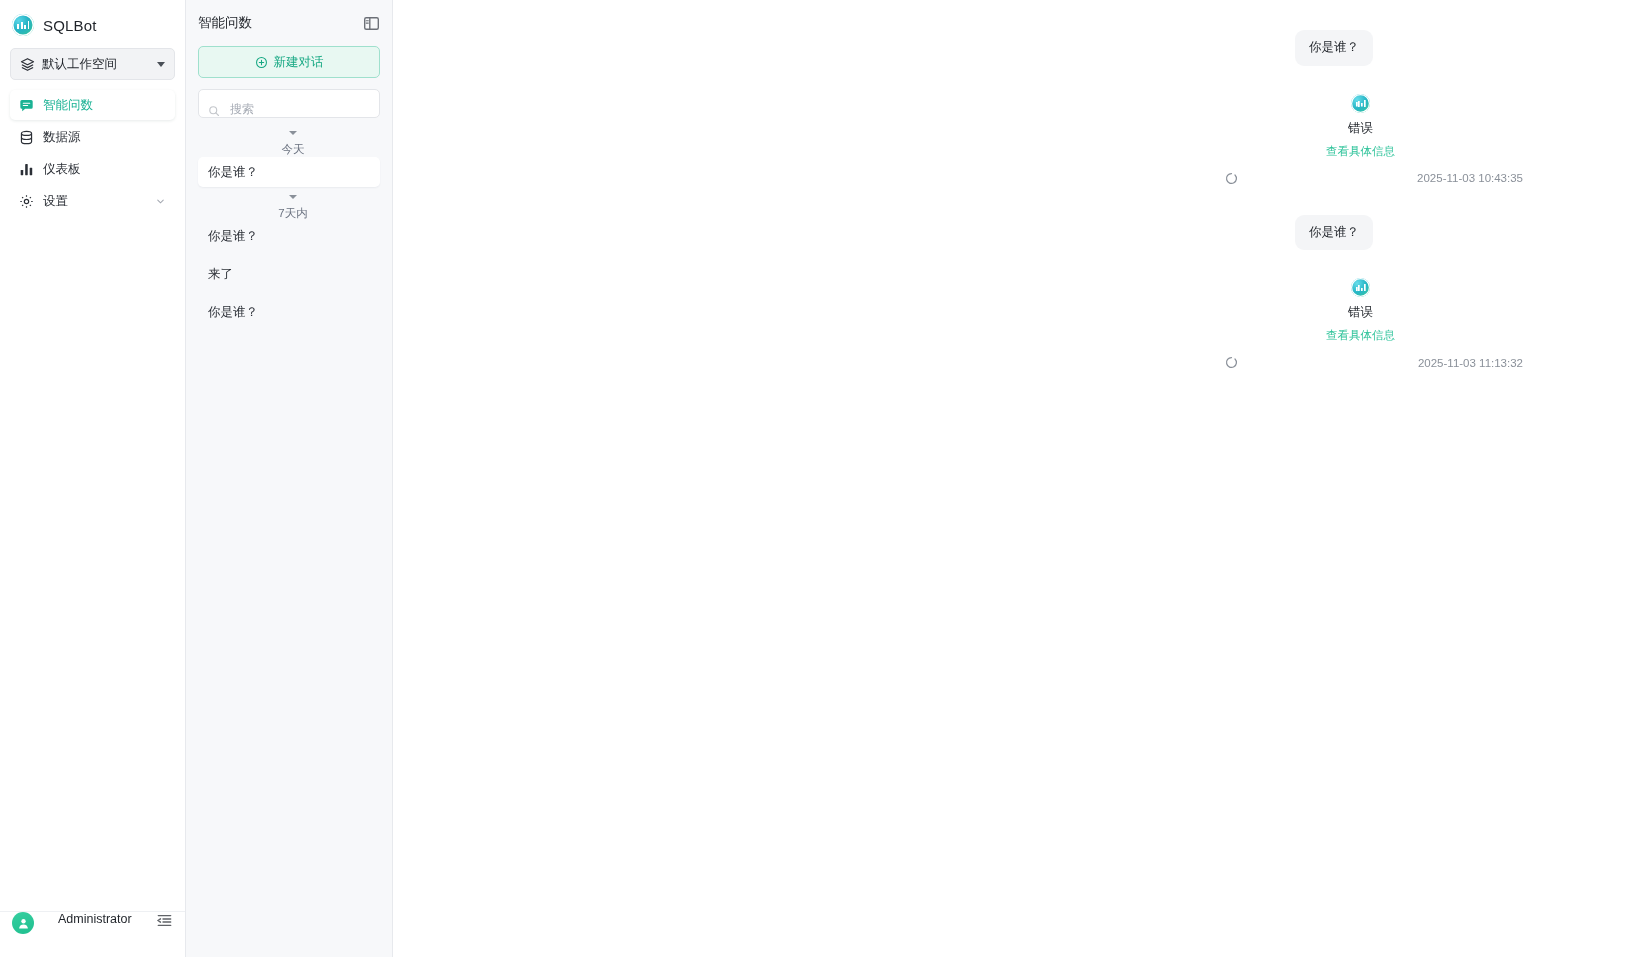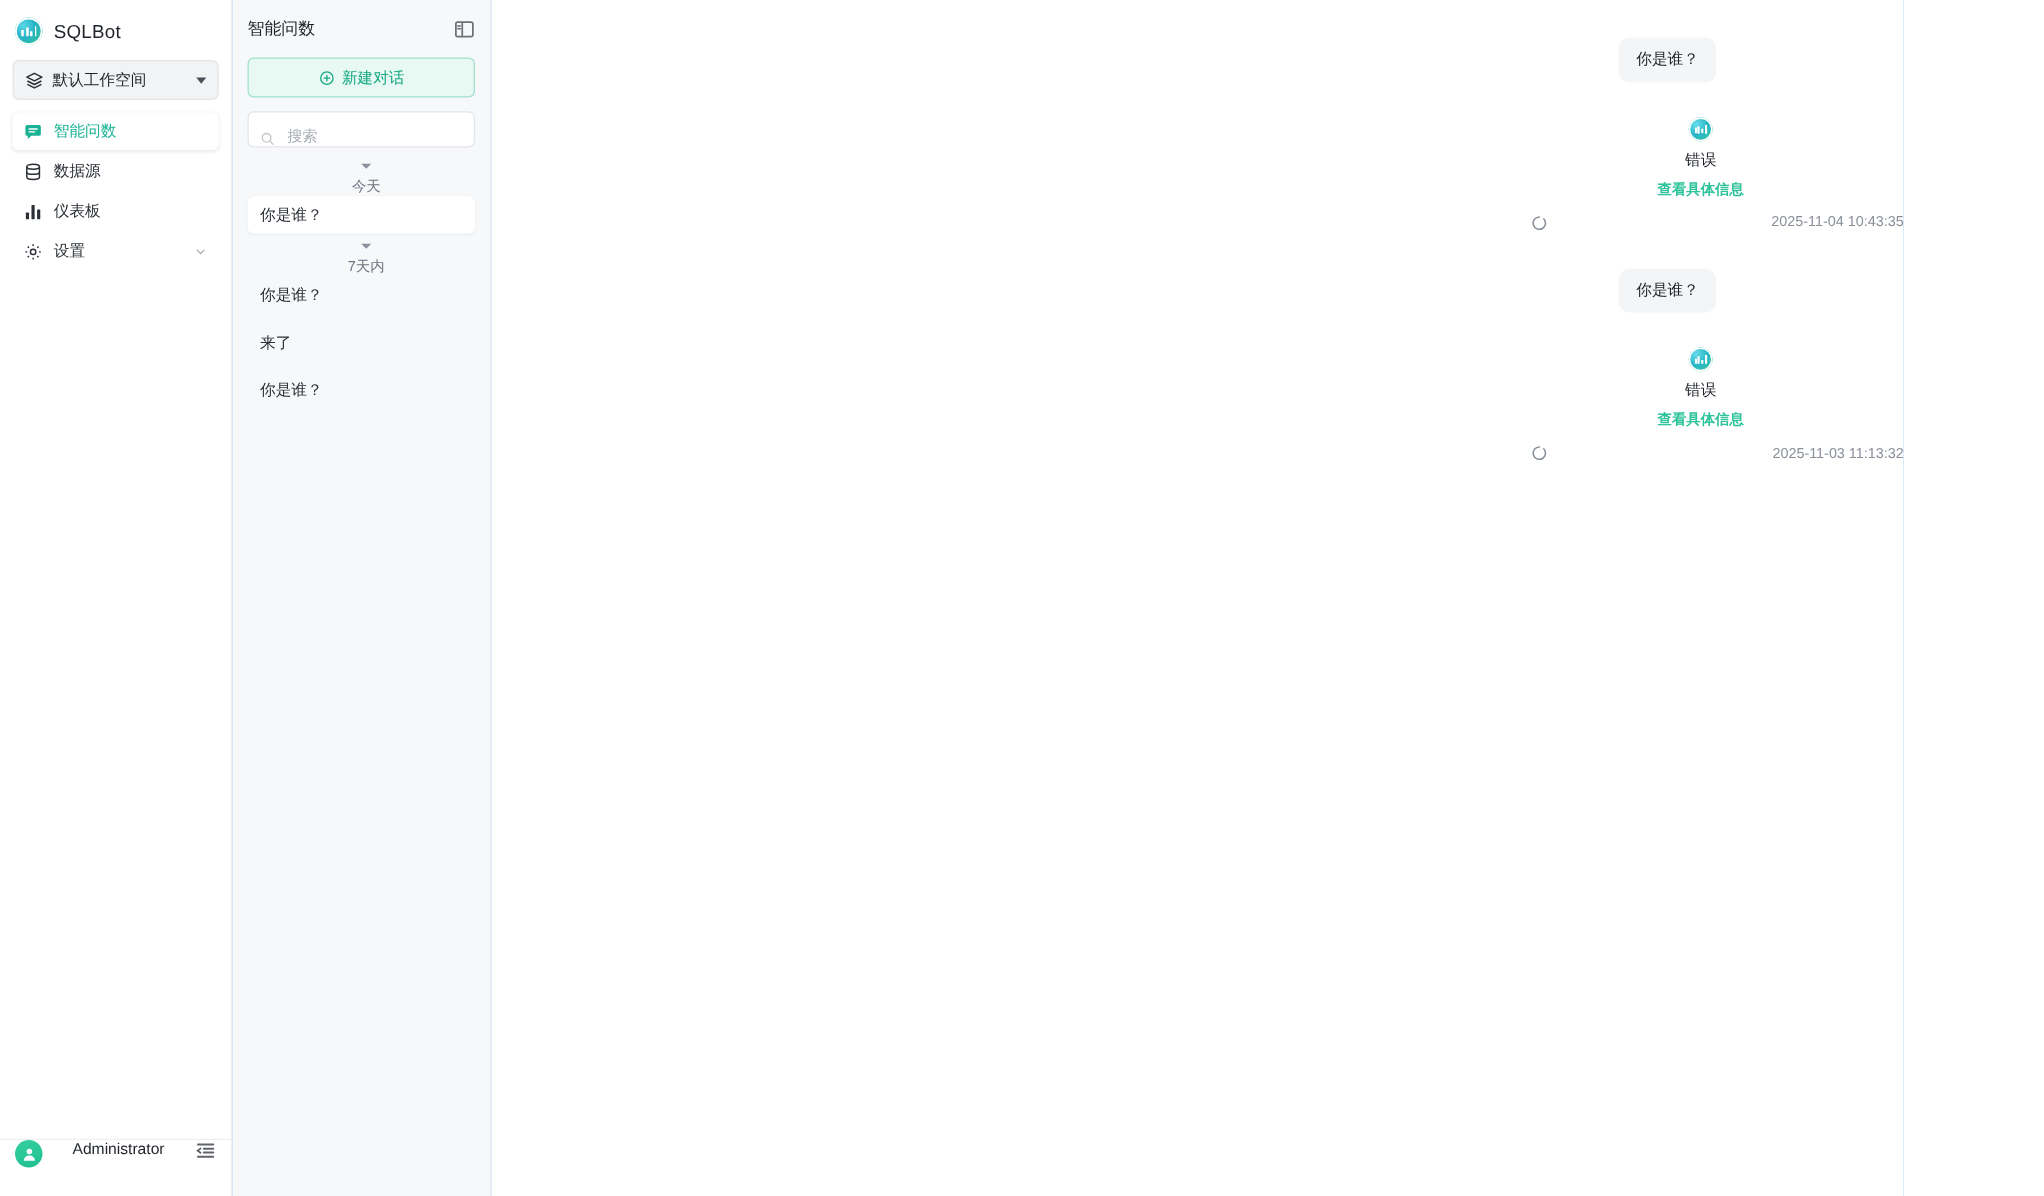--- a/index.html
+++ b/index.html
@@ -2,21 +2,21 @@
 <html><head>
 <meta charset="utf-8">
 <style>
   * { margin:0; padding:0; box-sizing:border-box; }
   html, body {
     width:1635px; height:957px;
     font-family:"Liberation Sans","DejaVu Sans",sans-serif;
     background:#ffffff;
     overflow:hidden;
   }
-  .app { display:flex; width:1523px; height:957px; background:#3b82f6; }
+  .app { display:flex; width:1523px; height:957px; background:#bef264; }
 
   
   .sidebar {
     width:186px; height:957px; background:#ffffff;
     border-right:1px solid #e7e9ed;
     display:flex; flex-direction:column; flex:0 0 186px;
   }
   .brand { display:flex; align-items:center; gap:9px; padding:14px 0 10px 12px; }
   .brand-logo {
     width:22px; height:22px; border-radius:50%;
@@ -131,21 +131,21 @@
   }
   .bot-avatar::before{
     content:""; position:absolute; left:4.5px; top:6px; width:10px; height:7px;
     background:
       linear-gradient(#fff,#fff) 0 2.5px/1.7px 4.5px no-repeat,
       linear-gradient(#fff,#fff) 2.8px 1px/1.7px 6px no-repeat,
       linear-gradient(#fff,#fff) 5.6px 3.5px/1.7px 3.5px no-repeat,
       linear-gradient(#fff,#fff) 8.4px 0/1.7px 7px no-repeat;
   }
   .err-text { font-size:12.5px; color:#1f2329; }
-  .err-link { font-size:11.5px; color:#2ec39a; cursor:pointer;font-weight:bold; }
+  .err-link { font-size:11.5px; color:#2ec39a; cursor:pointer; }
 
   .status-row { display:flex; align-items:center; margin-top:13px; padding-left:27px; }
   .spinner { width:13px;height:13px; }
   .spinner svg{display:block;width:13px;height:13px}
   .ts { margin-left:auto; font-size:11.5px; color:#8a9099; }
 
   
   .composer-wrap { padding:0 150px 22px 0; display:flex; justify-content:center; }
   .composer {
     width:614px; background:#fafbfc; border:1px solid #e3e5e9;
@@ -300,21 +300,21 @@
           <span class="bot-avatar"></span>
           <span class="err-text">错误</span>
           <span class="err-link">查看具体信息</span>
         </div>
         <div class="status-row">
           <span class="spinner">
             <svg viewBox="0 0 16 16" fill="none" stroke="#8a9099" stroke-width="1.5" stroke-linecap="round">
               <path d="M8 1.9a6.1 6.1 0 1 0 4.3 1.8"></path>
             </svg>
           </span>
-          <span class="ts">2025-11-04 10:43:35</span>
+          <span class="ts">2025-11-03 10:43:35</span>
         </div>
       </div>
 
       <div class="mrow right" style="margin-top:30px">
         <div class="bubble-user">你是谁？</div>
       </div>
       <div class="bot-block">
         <div class="bot-line">
           <span class="bot-avatar"></span>
           <span class="err-text">错误</span>

